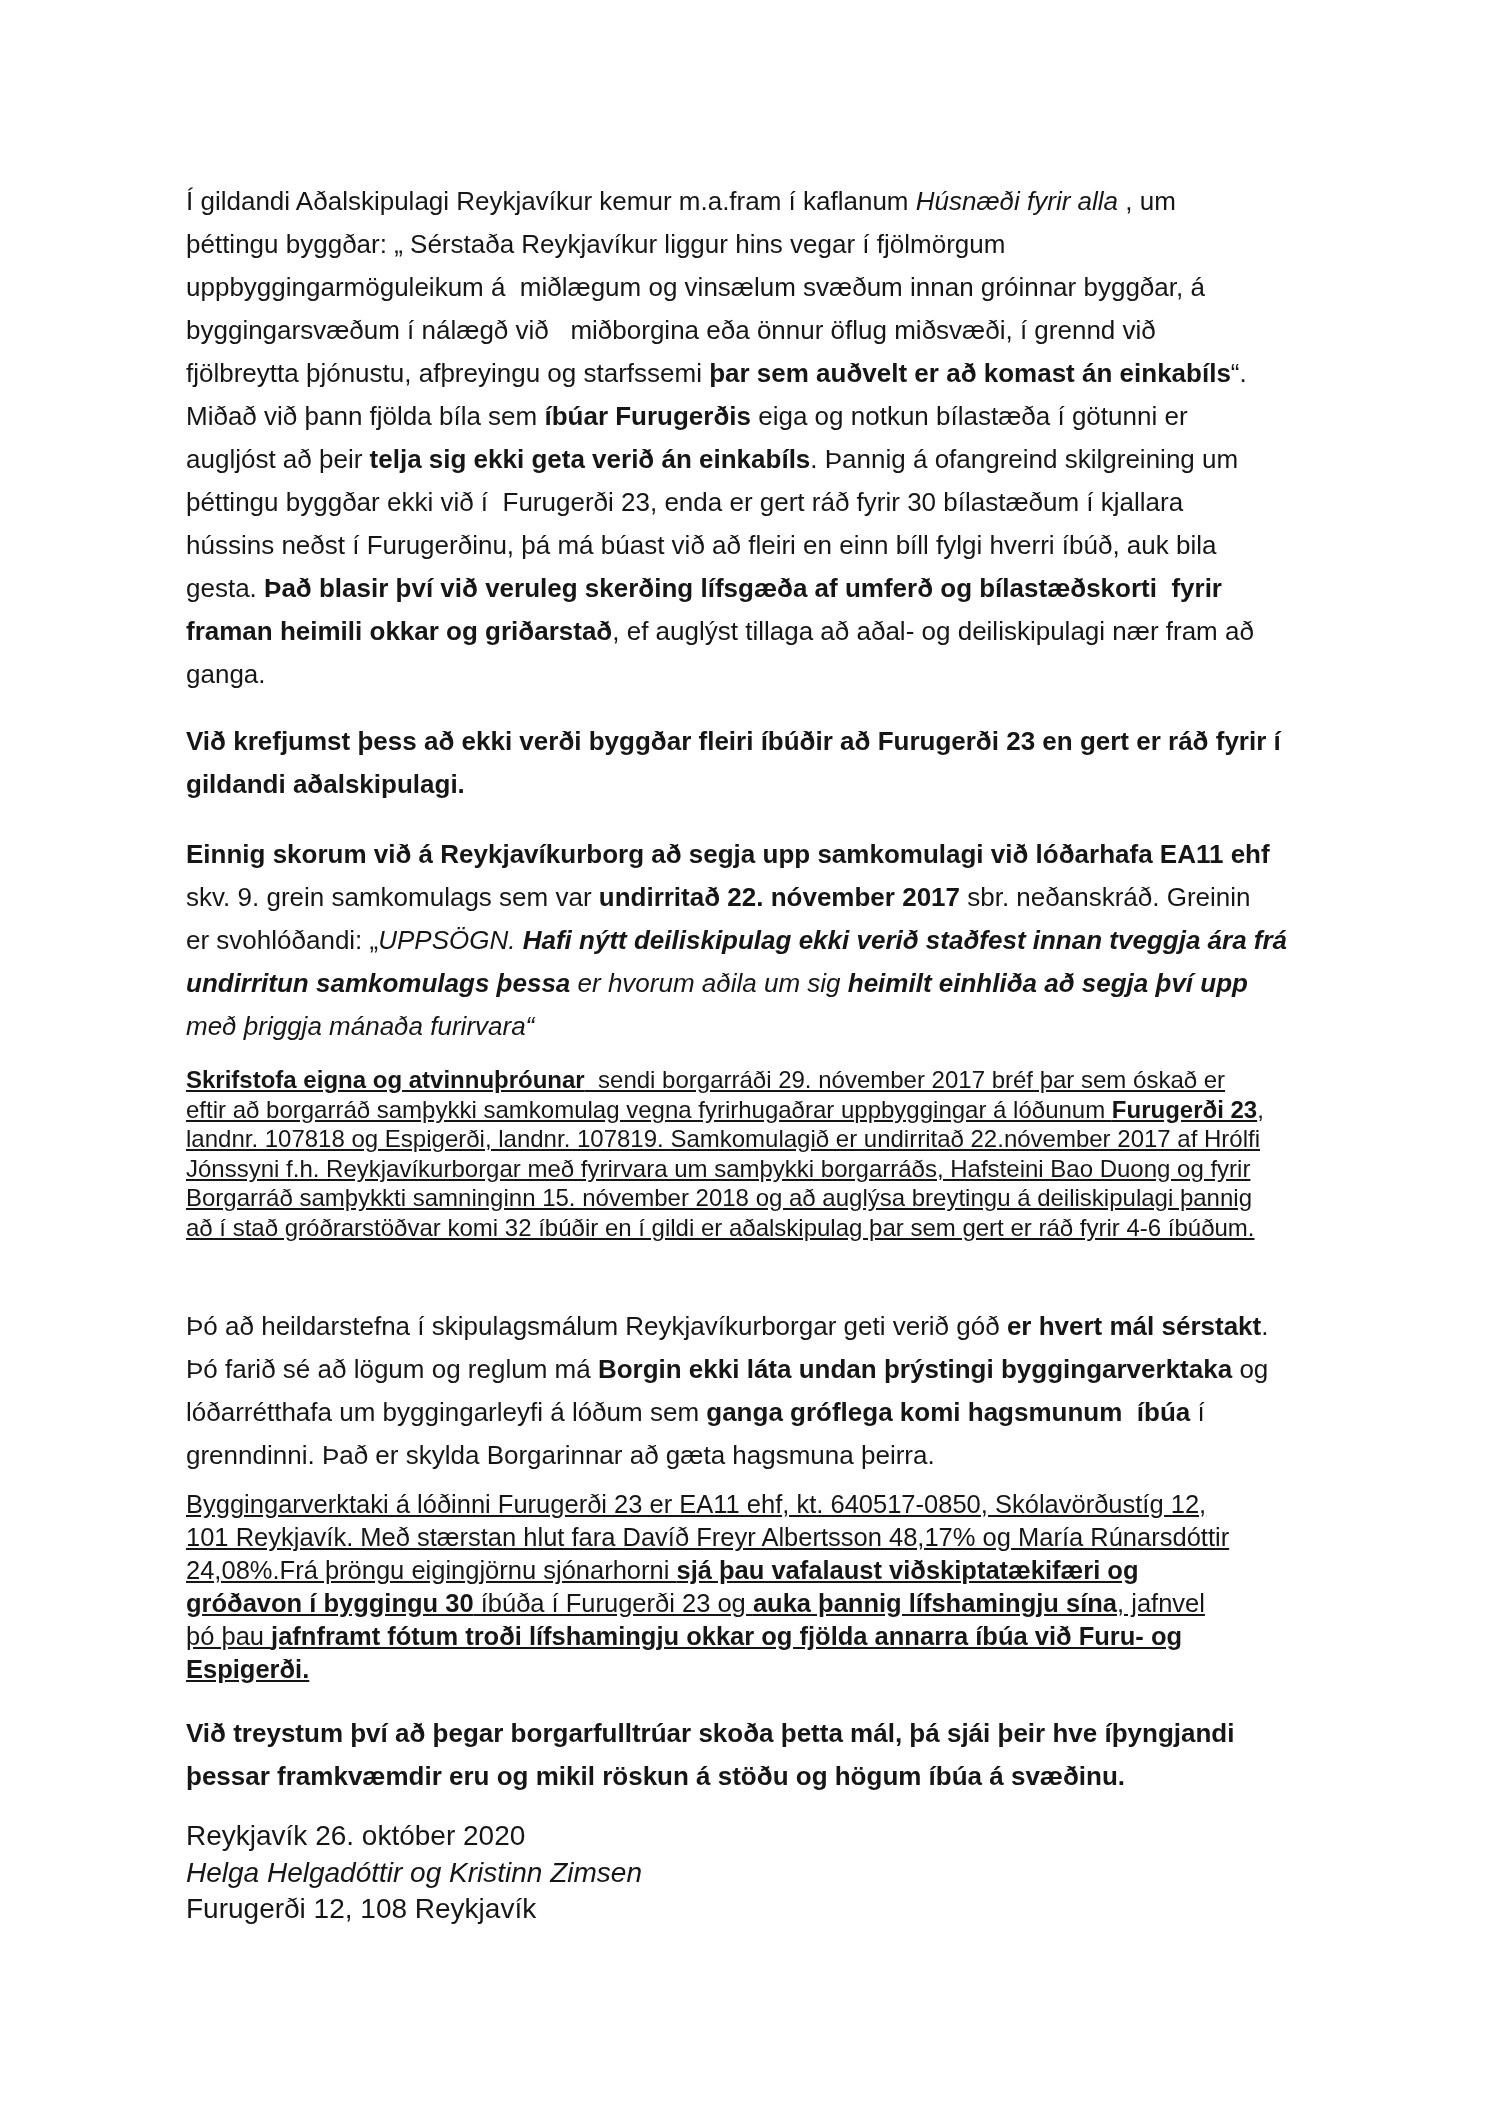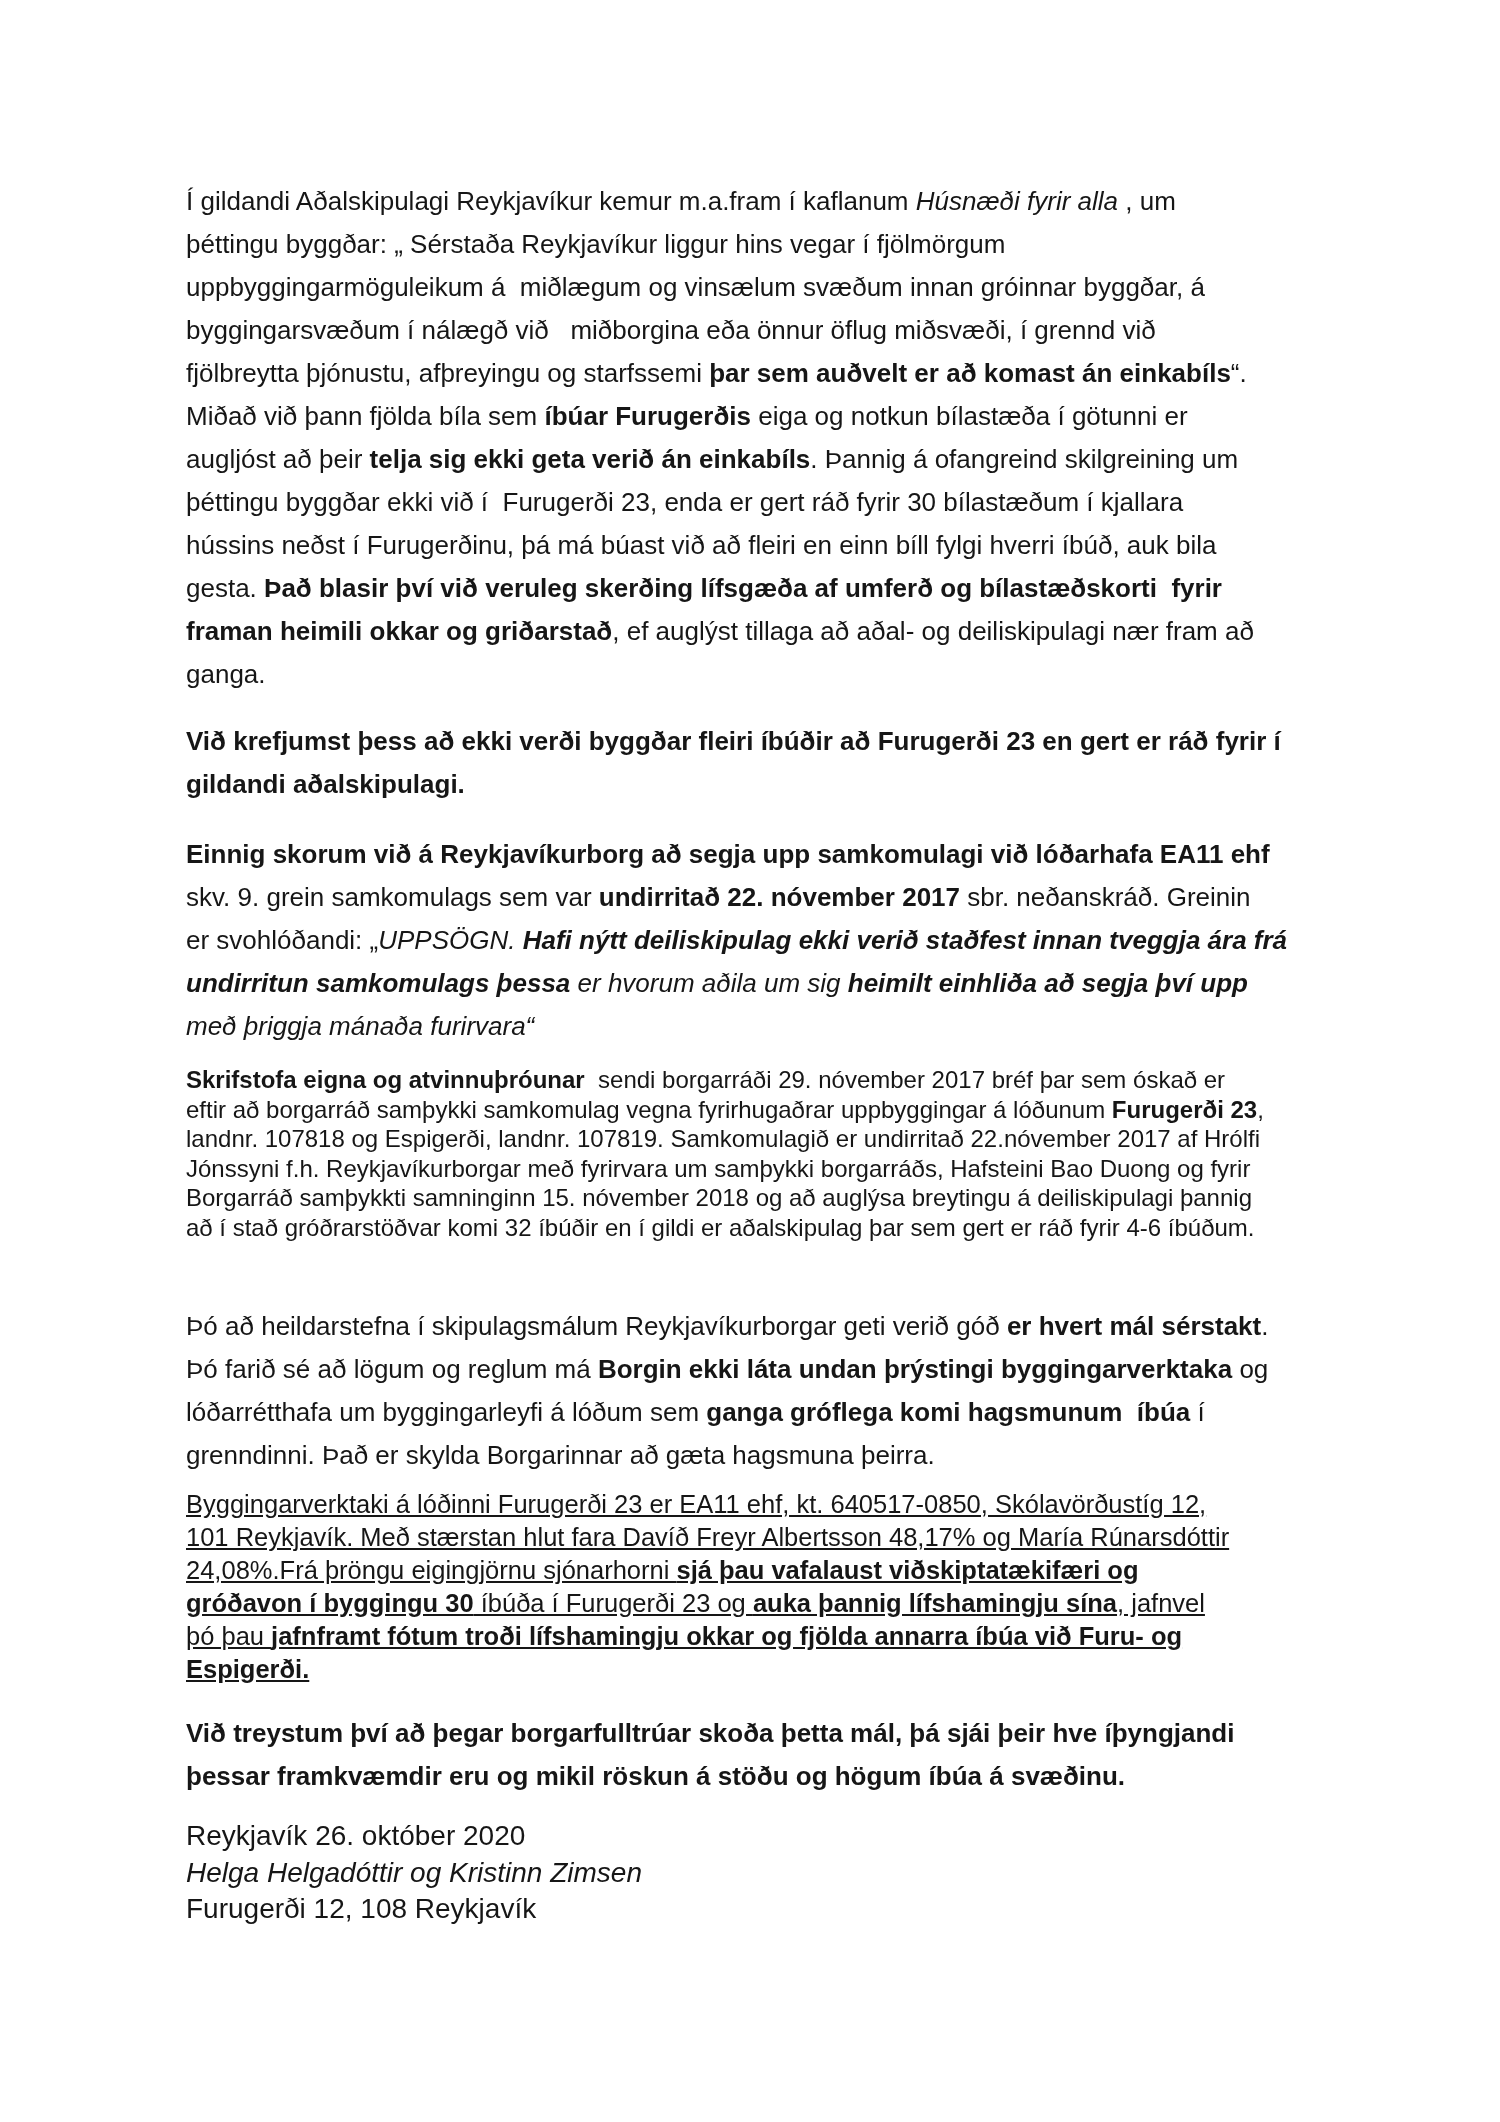--- a/index.html
+++ b/index.html
@@ -55,21 +55,21 @@
       <div class="tline"><span class="b">Við krefjumst þess að ekki verði byggðar fleiri íbúðir að Furugerði 23 en gert er ráð fyrir í</span></div>
       <div class="tline"><span class="b">gildandi aðalskipulagi.</span></div>
     </div>
     <div class="para body" style="top: 833px;">
       <div class="tline"><span class="b">Einnig skorum við á Reykjavíkurborg að segja upp samkomulagi við lóðarhafa EA11 ehf</span></div>
       <div class="tline"><span>skv. 9. grein samkomulags sem var </span><span class="b">undirritað 22. nóvember 2017</span><span> sbr. neðanskráð. Greinin</span></div>
       <div class="tline"><span>er svohlóðandi: „</span><span class="i">UPPSÖGN. </span><span class="b i">Hafi nýtt deiliskipulag ekki verið staðfest innan tveggja ára frá</span></div>
       <div class="tline"><span class="b i">undirritun samkomulags þessa</span><span class="i"> er hvorum aðila um sig </span><span class="b i">heimilt einhliða að segja því upp</span></div>
       <div class="tline"><span class="i">með þriggja mánaða furirvara“</span></div>
     </div>
-    <div class="para small" style="top: 1065px;">
+    <div class="para small" style="top: 1065px; text-decoration: underline;">
       <div class="tline"><span class="b">Skrifstofa eigna og atvinnuþróunar</span><span>  sendi borgarráði 29. nóvember 2017 bréf þar sem óskað er</span></div>
       <div class="tline"><span>eftir að borgarráð samþykki samkomulag vegna fyrirhugaðrar uppbyggingar á lóðunum </span><span class="b">Furugerði 23</span><span>,</span></div>
       <div class="tline"><span>landnr. 107818 og Espigerði, landnr. 107819. Samkomulagið er undirritað 22.nóvember 2017 af Hrólfi</span></div>
       <div class="tline"><span>Jónssyni f.h. Reykjavíkurborgar með fyrirvara um samþykki borgarráðs, Hafsteini Bao Duong og fyrir</span></div>
       <div class="tline"><span>Borgarráð samþykkti samninginn 15. nóvember 2018 og að auglýsa breytingu á deiliskipulagi þannig</span></div>
       <div class="tline"><span>að í stað gróðrarstöðvar komi 32 íbúðir en í gildi er aðalskipulag þar sem gert er ráð fyrir 4-6 íbúðum.</span></div>
     </div>
     <div class="para body" style="top: 1305px;">
       <div class="tline"><span>Þó að heildarstefna í skipulagsmálum Reykjavíkurborgar geti verið góð </span><span class="b">er hvert mál sérstakt</span><span>.</span></div>
       <div class="tline"><span>Þó farið sé að lögum og reglum má </span><span class="b">Borgin ekki láta undan þrýstingi byggingarverktaka</span><span> og</span></div>

